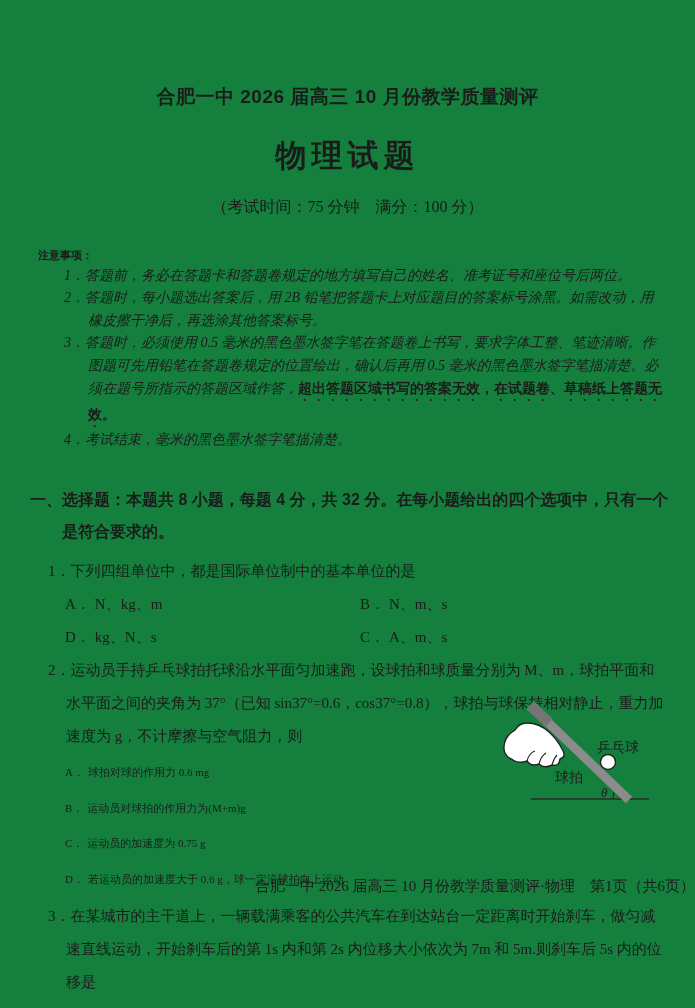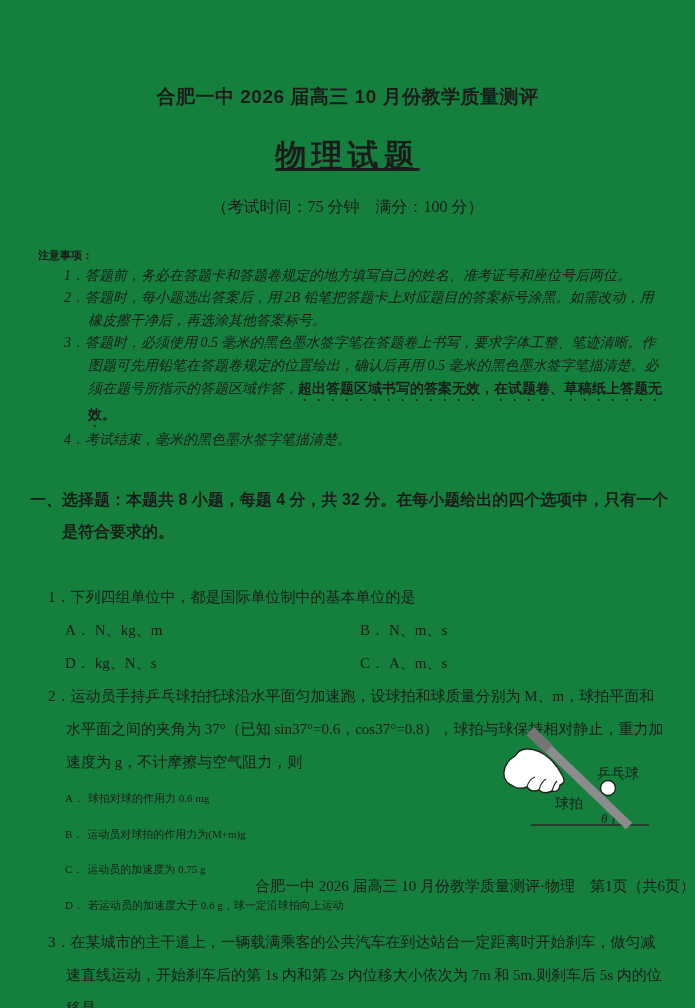--- a/index.html
+++ b/index.html
@@ -23,21 +23,20 @@
     font-weight: bold;
     font-size: 19px;
     letter-spacing: 0.5px;
   }
   .exam-title {
     margin-top: 25px;
     text-align: center;
     font-weight: bold;
     font-size: 31px;
     letter-spacing: 5px;
-    text-decoration: underline;
   }
   .exam-info {
     margin-top: 20px;
     text-align: center;
     font-size: 16px;
   }
   .notes-heading {
     margin: 30px 0 2px 38px;
     font-family: "Liberation Sans", "DejaVu Sans", sans-serif;
     font-weight: bold;
@@ -66,21 +65,21 @@
     font-weight: bold;
     font-size: 16px;
     line-height: 32px;
   }
   .question {
     margin: 0 26px 0 66px;
     text-indent: -18px;
     font-size: 15px;
     line-height: 33px;
   }
-  .q1 { margin-top: 33px; }
+  .q1 { margin-top: 7px; }
   .q2-wrap { position: relative; margin-top: 0; }
   .q3 { margin-top: 3px; }
   .options-grid-2 {
     margin-left: 65px;
     display: grid;
     grid-template-columns: 295px 1fr;
     font-size: 15px;
     line-height: 33px;
   }
   .options-list { margin-left: 65px; font-size: 11px; margin-top: 2px; }

